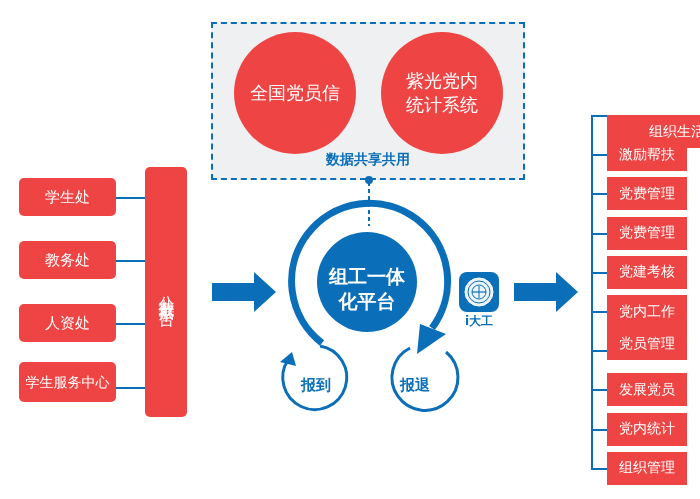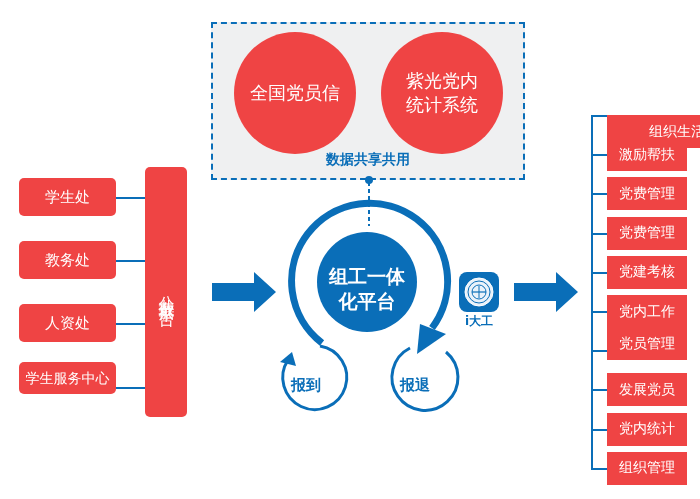--- a/index.html
+++ b/index.html
@@ -33,21 +33,21 @@
 
 <div class="abs blue left-box" style="top:178px">
     <span>学生处</span>
   </div>
 <div class="abs blue left-box" style="top:241px">
     <span>教务处</span>
   </div>
 <div class="abs blue left-box" style="top:304px">
     <span>人资处</span>
   </div>
-<div class="abs blue left-box" style="top:362px;height:32px;font-size:14px;padding:0 6px;box-sizing:border-box">
+<div class="abs blue left-box" style="top:362px;height:40px;font-size:14px;padding:0 6px;box-sizing:border-box">
     <span>学生服务中心</span>
   </div>
 
 <div class="abs hline" style="left:116px;top:197px;width:29px"></div>
 <div class="abs hline" style="left:116px;top:260px;width:29px"></div>
 <div class="abs hline" style="left:116px;top:323px;width:29px"></div>
 <div class="abs hline" style="left:116px;top:387px;width:29px"></div>
 
 <div class="abs blue pub">
     <span>公共数据平台</span>
@@ -83,21 +83,21 @@
 
   <path d="M 60 170 A 32 32 0 1 1 28 184" fill="none" stroke="#0a6eb8" stroke-width="3"></path>
   <polygon points="20,186 32,176 36,190" fill="#0a6eb8"></polygon>
 
   <path d="M 150 172 A 33 33 0 1 0 186 176" fill="none" stroke="#0a6eb8" stroke-width="3"></path>
 </svg>
 <div class="abs" style="left:317px;top:264px;width:100px;text-align:center;color:#fff;font-weight:bold;font-size:19px;line-height:25px">
   <div>组工一体</div>
   <div>化平台</div>
 </div>
-<div class="abs small-label" style="left:276px;top:376px">报到</div>
+<div class="abs small-label" style="left:286px;top:376px">报到</div>
 <div class="abs small-label" style="left:385px;top:376px">报退</div>
 
 <div class="abs app-icon">
   <svg width="40" height="40">
     <circle cx="20" cy="20" r="14" fill="#eaf2fa" stroke="#fff" stroke-width="1"></circle>
     <circle cx="20" cy="20" r="11" fill="none" stroke="#0a6eb8" stroke-width="1"></circle>
     <circle cx="20" cy="20" r="7" fill="none" stroke="#0a6eb8" stroke-width="1"></circle>
     <line x1="13" y1="20" x2="27" y2="20" stroke="#0a6eb8" stroke-width="1.2"></line>
     <line x1="20" y1="14" x2="20" y2="26" stroke="#0a6eb8" stroke-width="1"></line>
   </svg>

